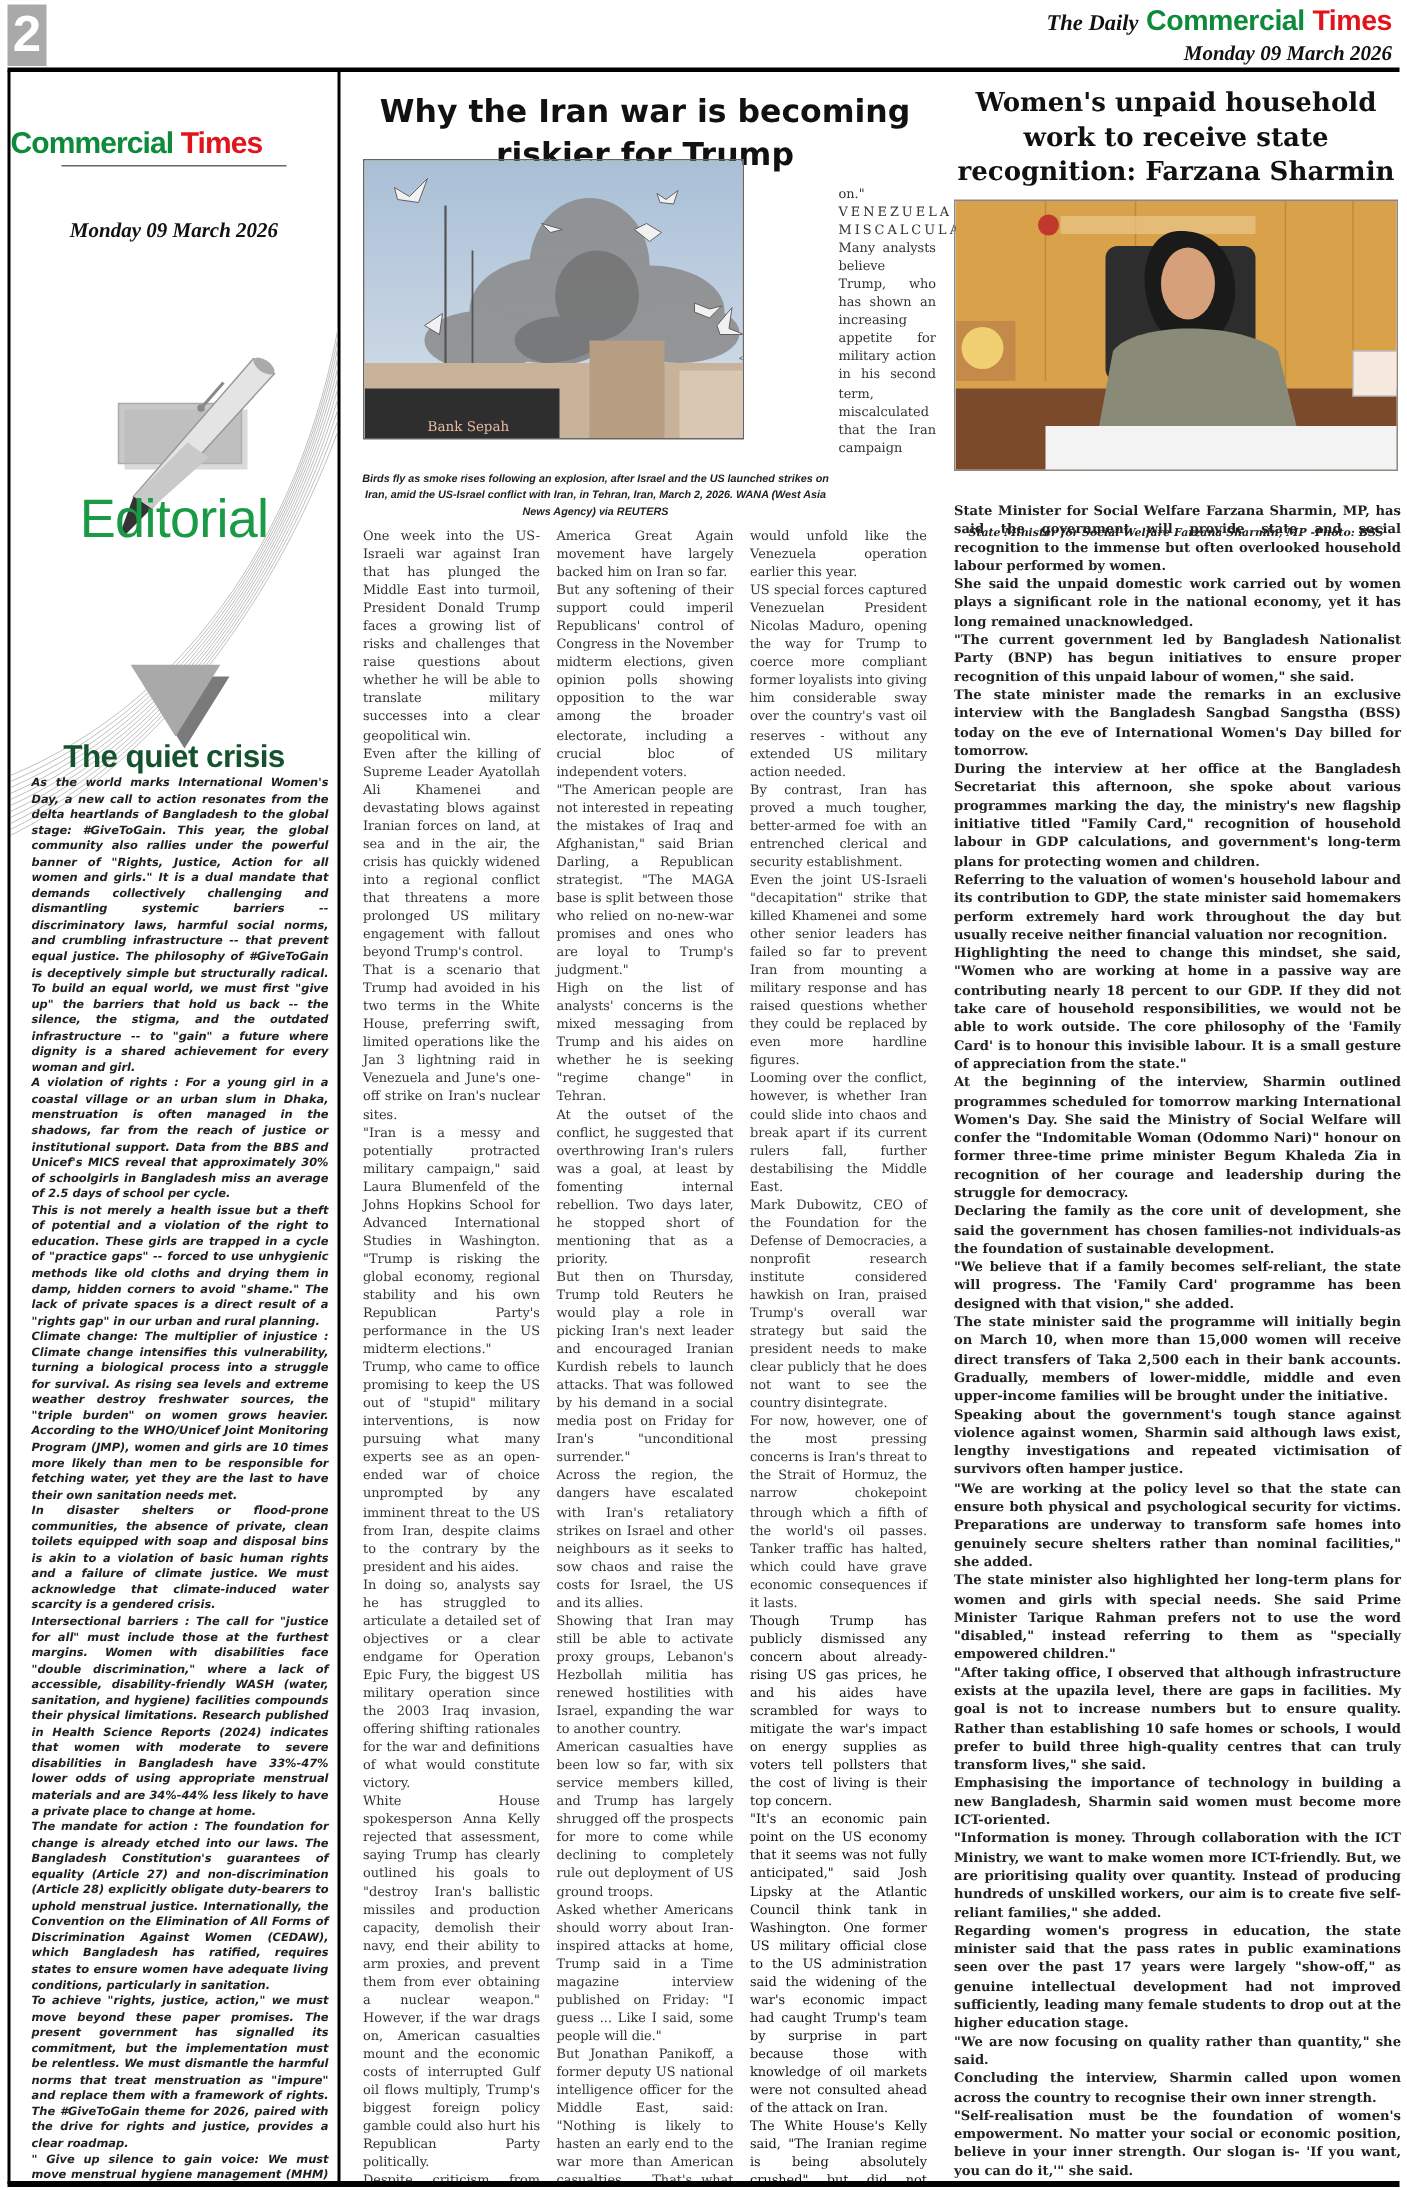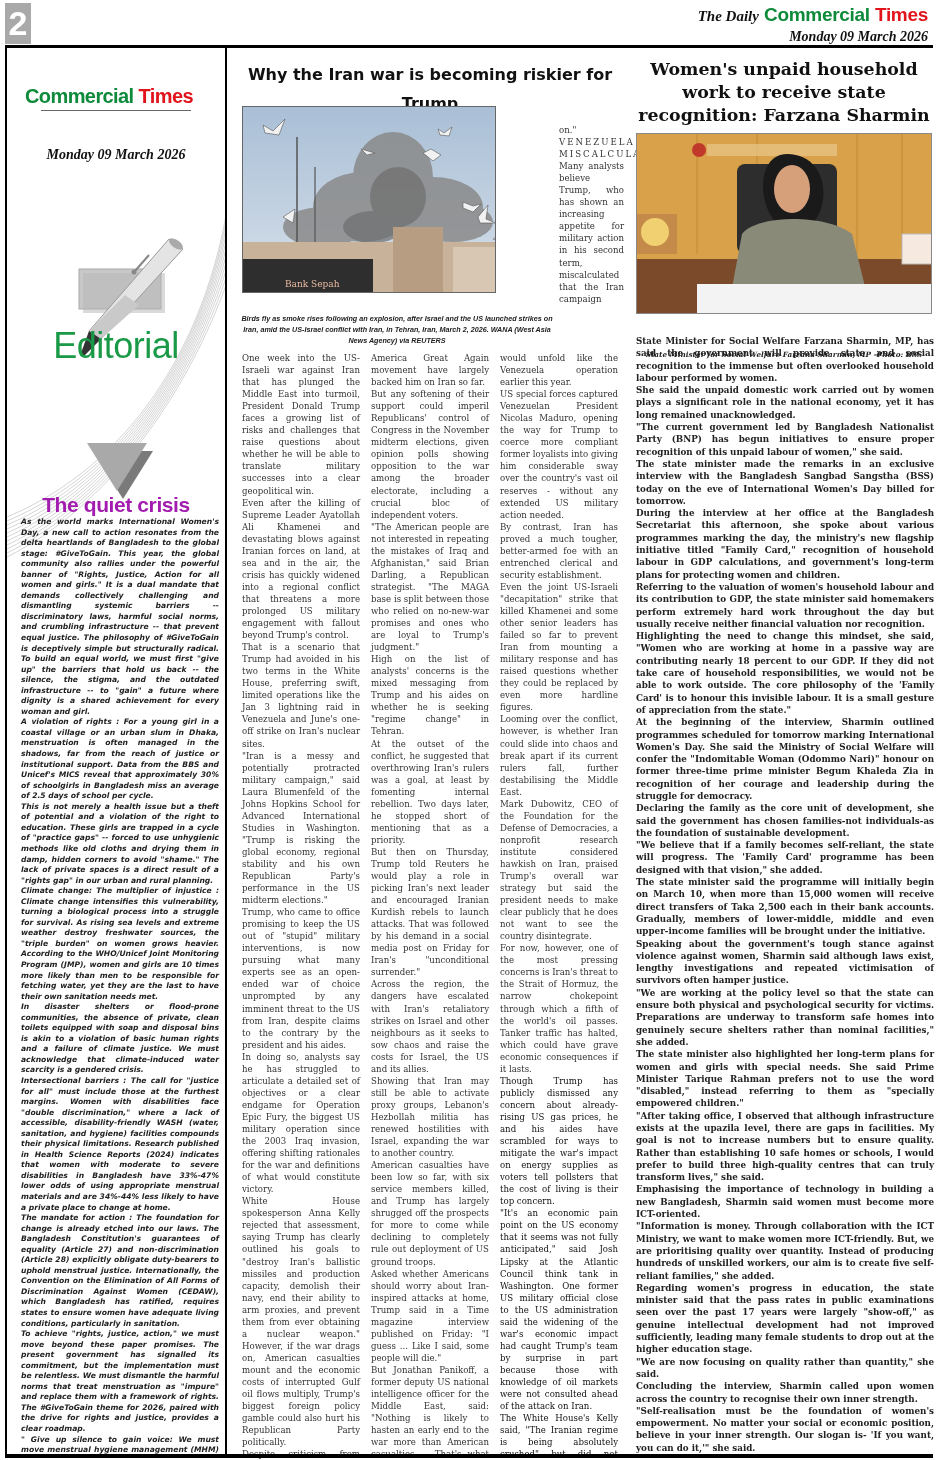--- a/index.html
+++ b/index.html
@@ -13,31 +13,31 @@
   .masthead .the-daily { font-family: "Liberation Serif", serif; font-style: italic; font-weight: bold; font-size: 15px; color: #111; }
   .masthead .brand-green { font-family: "Liberation Sans", sans-serif; font-weight: bold; font-size: 19px; color: #0d8a3a; letter-spacing: -0.3px; }
   .masthead .brand-red { font-family: "Liberation Sans", sans-serif; font-weight: bold; font-size: 19px; color: #e1141c; letter-spacing: -0.3px; }
   .masthead .date { font-family: "Liberation Serif", serif; font-style: italic; font-weight: bold; font-size: 14px; margin-top: 3px; }
   .top-rule { position: absolute; left: 5px; right: 5px; top: 45px; height: 3px; background: #000; }
   .bottom-rule { position: absolute; left: 5px; right: 5px; top: 1454px; height: 4px; background: #000; }
 
   
   .editorial { position: absolute; left: 5px; top: 47px; width: 222px; height: 1409px; border-left: 2px solid #000; border-right: 2px solid #000; overflow: hidden; }
   .editorial .swoosh { position: absolute; left: 0; top: 0; width: 222px; height: 520px; }
-  .ed-brand { position: absolute; left: 0; width: 204px; top: 38px; text-align: center; font-family: "Liberation Sans", sans-serif; font-weight: bold; font-size: 20px; letter-spacing: -0.6px; }
+  .ed-brand { position: absolute; left: 0; width: 204px; top: 38px; font-family: "Liberation Sans", sans-serif; font-weight: bold; font-size: 20px; letter-spacing: -0.6px; }
   .ed-brand .g { color: #0d8a3a; } .ed-brand .r { color: #e1141c; }
   .ed-brand-rule { position: absolute; left: 34px; width: 150px; top: 63px; height: 1px; background: #666; }
   .ed-date { position: absolute; left: 0; width: 218px; top: 100px; text-align: center; font-family: "Liberation Serif", serif; font-style: italic; font-weight: bold; font-size: 14px; }
   .ed-pen { position: absolute; left: 58px; top: 188px; width: 130px; height: 130px; }
   .ed-title { position: absolute; left: 0; width: 218px; top: 278px; text-align: center; font-family: "Liberation Sans", sans-serif; font-weight: normal; font-size: 36px; color: #1a9a46; letter-spacing: -0.5px; }
   .ed-arrow { position: absolute; left: 80px; top: 396px; width: 70px; height: 60px; }
-  .ed-headline { position: absolute; left: 0; width: 218px; top: 446px; text-align: center; font-family: "Liberation Sans", sans-serif; font-weight: 900; font-size: 21px; color: #a21caf; letter-spacing: -0.4px; }
+  .ed-headline { position: absolute; left: 0; width: 218px; top: 446px; text-align: center; font-family: "Liberation Sans", sans-serif; font-weight: 900; font-size: 21px; color: #14532d; letter-spacing: -0.4px; }
   .ed-body { position: absolute; left: 14px; width: 198px; top: 470px; font-family: "DejaVu Sans", sans-serif; font-style: italic; font-weight: bold; font-size: 7.6px; line-height: 10.55px; text-align: justify; color: #222; }
   .ed-body p { margin: 0; }
-  .iran-title { position: absolute; left: 230px; width: 400px; top: 60px; text-align: center; font-family: "DejaVu Sans", sans-serif; font-weight: bold; font-size: 16px; line-height: 29px; color: #111; }
+  .iran-title { position: absolute; left: 230px; width: 400px; top: 60px; text-align: center; font-family: "DejaVu Sans", sans-serif; font-weight: bold; font-size: 21px; line-height: 29px; color: #111; }
   .iran-photo { position: absolute; left: 242px; top: 106px; width: 254px; height: 187px; border: 1px solid #666; overflow: hidden; }
   .iran-caption { position: absolute; left: 236px; width: 322px; top: 313px; text-align: center; font-family: Liberation Sans, sans-serif; font-style: italic; font-weight: bold; font-size: 7.2px; line-height: 11px; color: #222; }
   .iran-col { position: absolute; font-family: "DejaVu Serif", serif; font-size: 8.6px; line-height: 12.05px; text-align: justify; color: #333; }
   .iran-col p { margin: 0; }
   .iran-side { left: 559px; top: 124px; width: 65px; }
   .iran-c1 { left: 242px; top: 352px; width: 118px; }
   .iran-c2 { left: 371px; top: 352px; width: 118px; }
   .iran-c3 { left: 500px; top: 352px; width: 118px; }
   .iran-c3 .darker { color: #111; }
 

